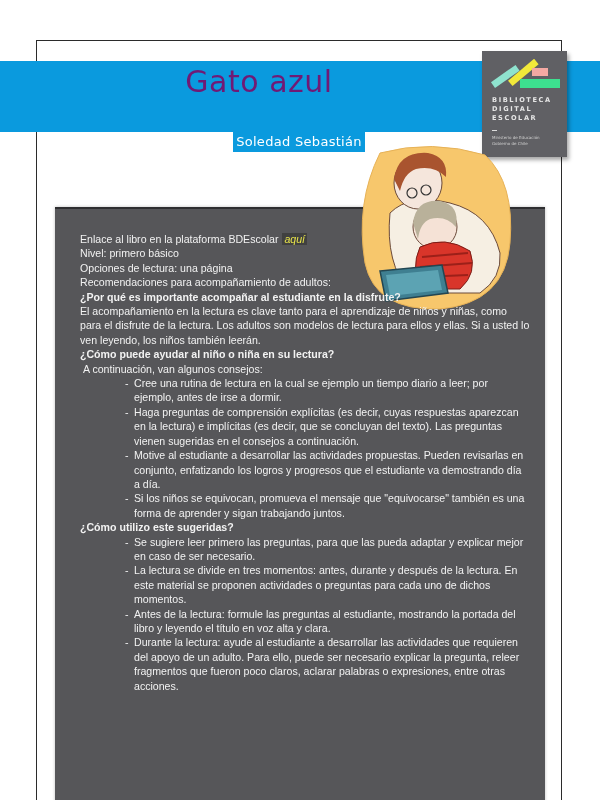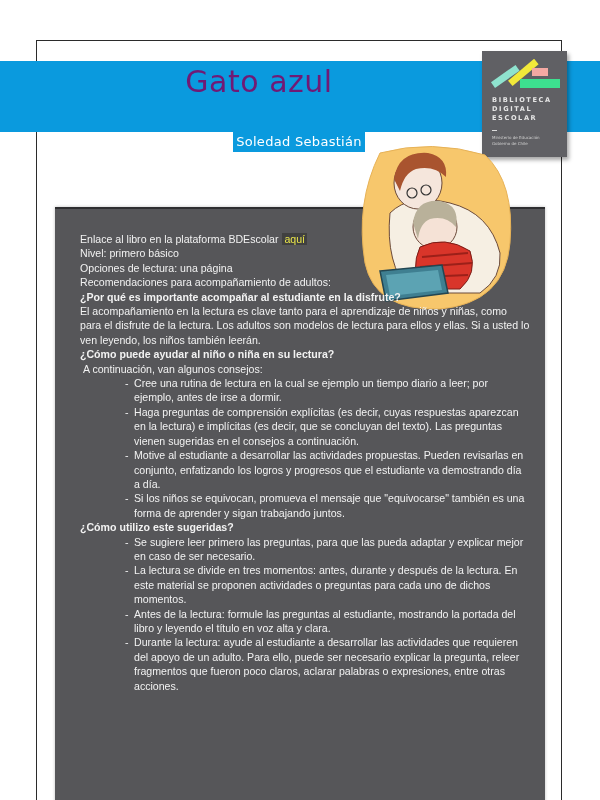--- a/index.html
+++ b/index.html
@@ -46,21 +46,21 @@
     background: #565659; border-top: 2px solid #2f2f31;
     box-shadow: 0 0 3px rgba(0,0,0,0.25);
   }
   .content {
     position: absolute; left: 80px; top: 232px; width: 450px;
     color: #f2f2f2; font-size: 10.6px; line-height: 14.4px;
     font-family: "Liberation Sans", sans-serif;
   }
   .content p { margin: 0; }
   .meta-line { white-space: nowrap; }
-  .link-aqui { background: #404040; color: #e8e44a; padding: 0 2px; margin-left: 4px; cursor: pointer; }
+  .link-aqui { background: #404040; color: #e8e44a; padding: 0 2px; margin-left: 4px; cursor: pointer; font-style: italic; }
   .q { font-weight: bold; margin-top: 10px; }
   .gap-big { margin-top: 26px; }
   .gap-huge { margin-top: 35px; }
   ul { list-style: none; margin: 0; padding: 0 0 0 45px; }
   ul li { position: relative; padding-left: 9px; }
   ul li::before { content: "-"; position: absolute; left: 0; top: 0; }
   .intro { padding-left: 3px; }
 </style>
 </head>
 <body>

